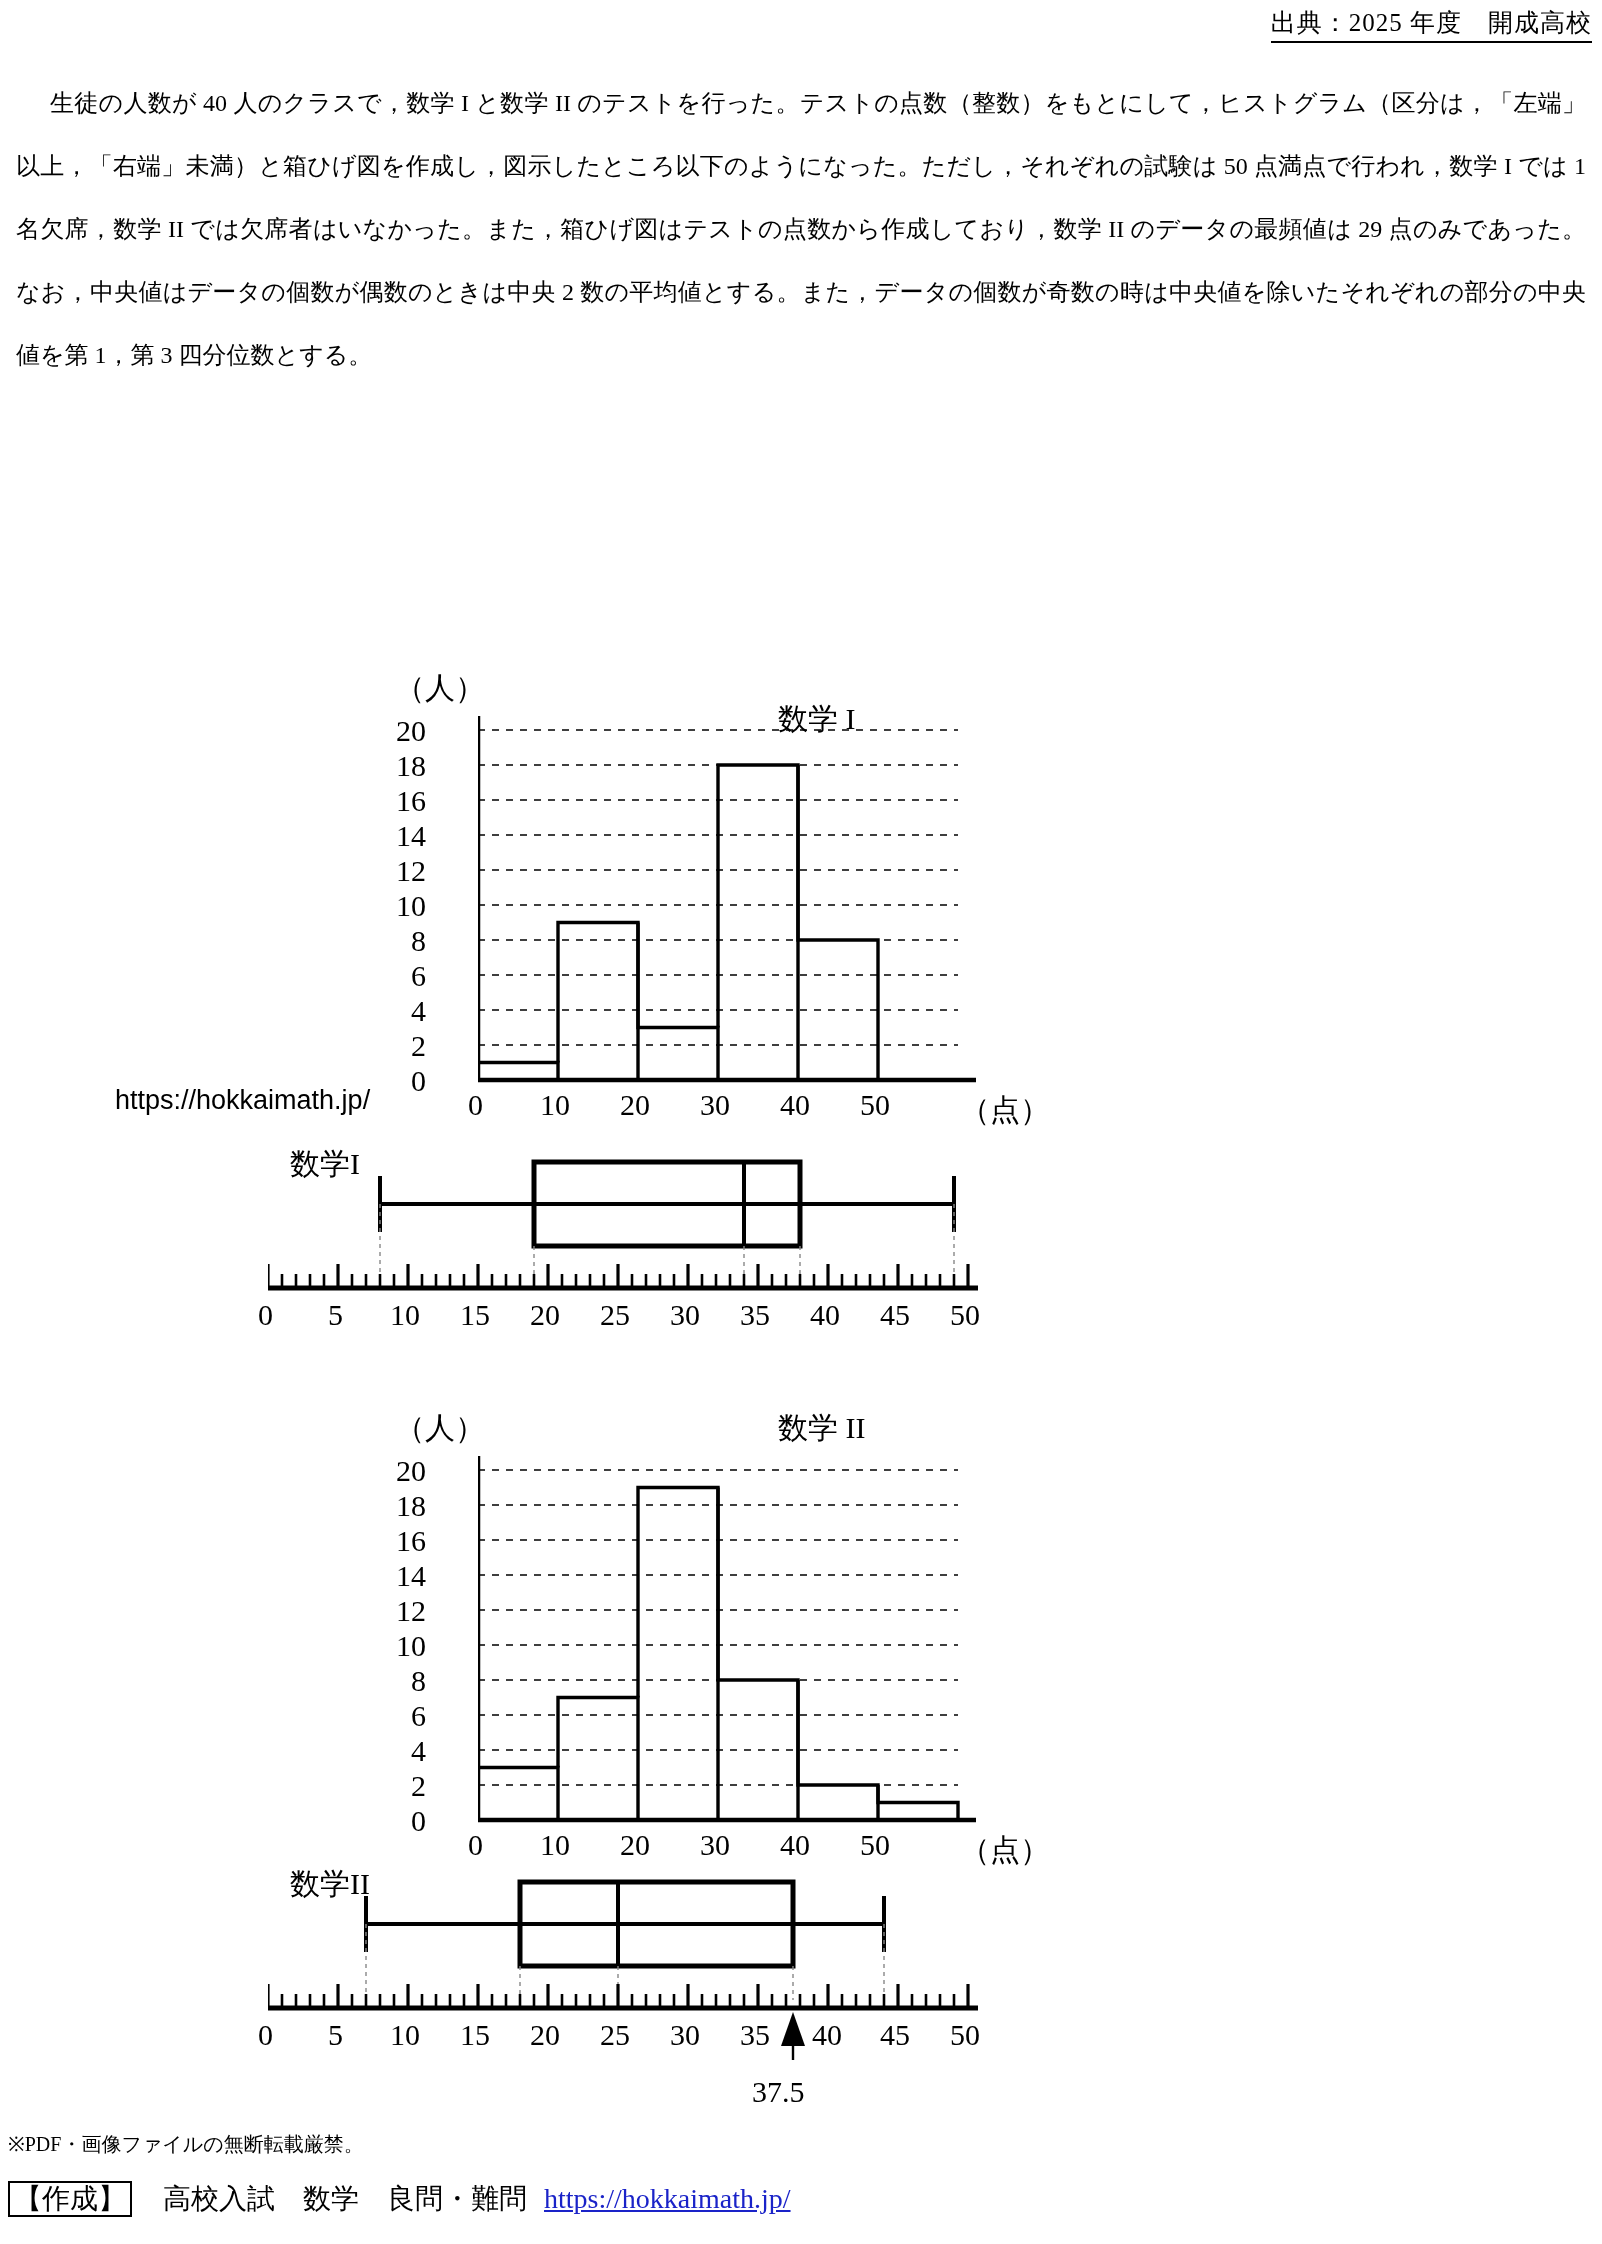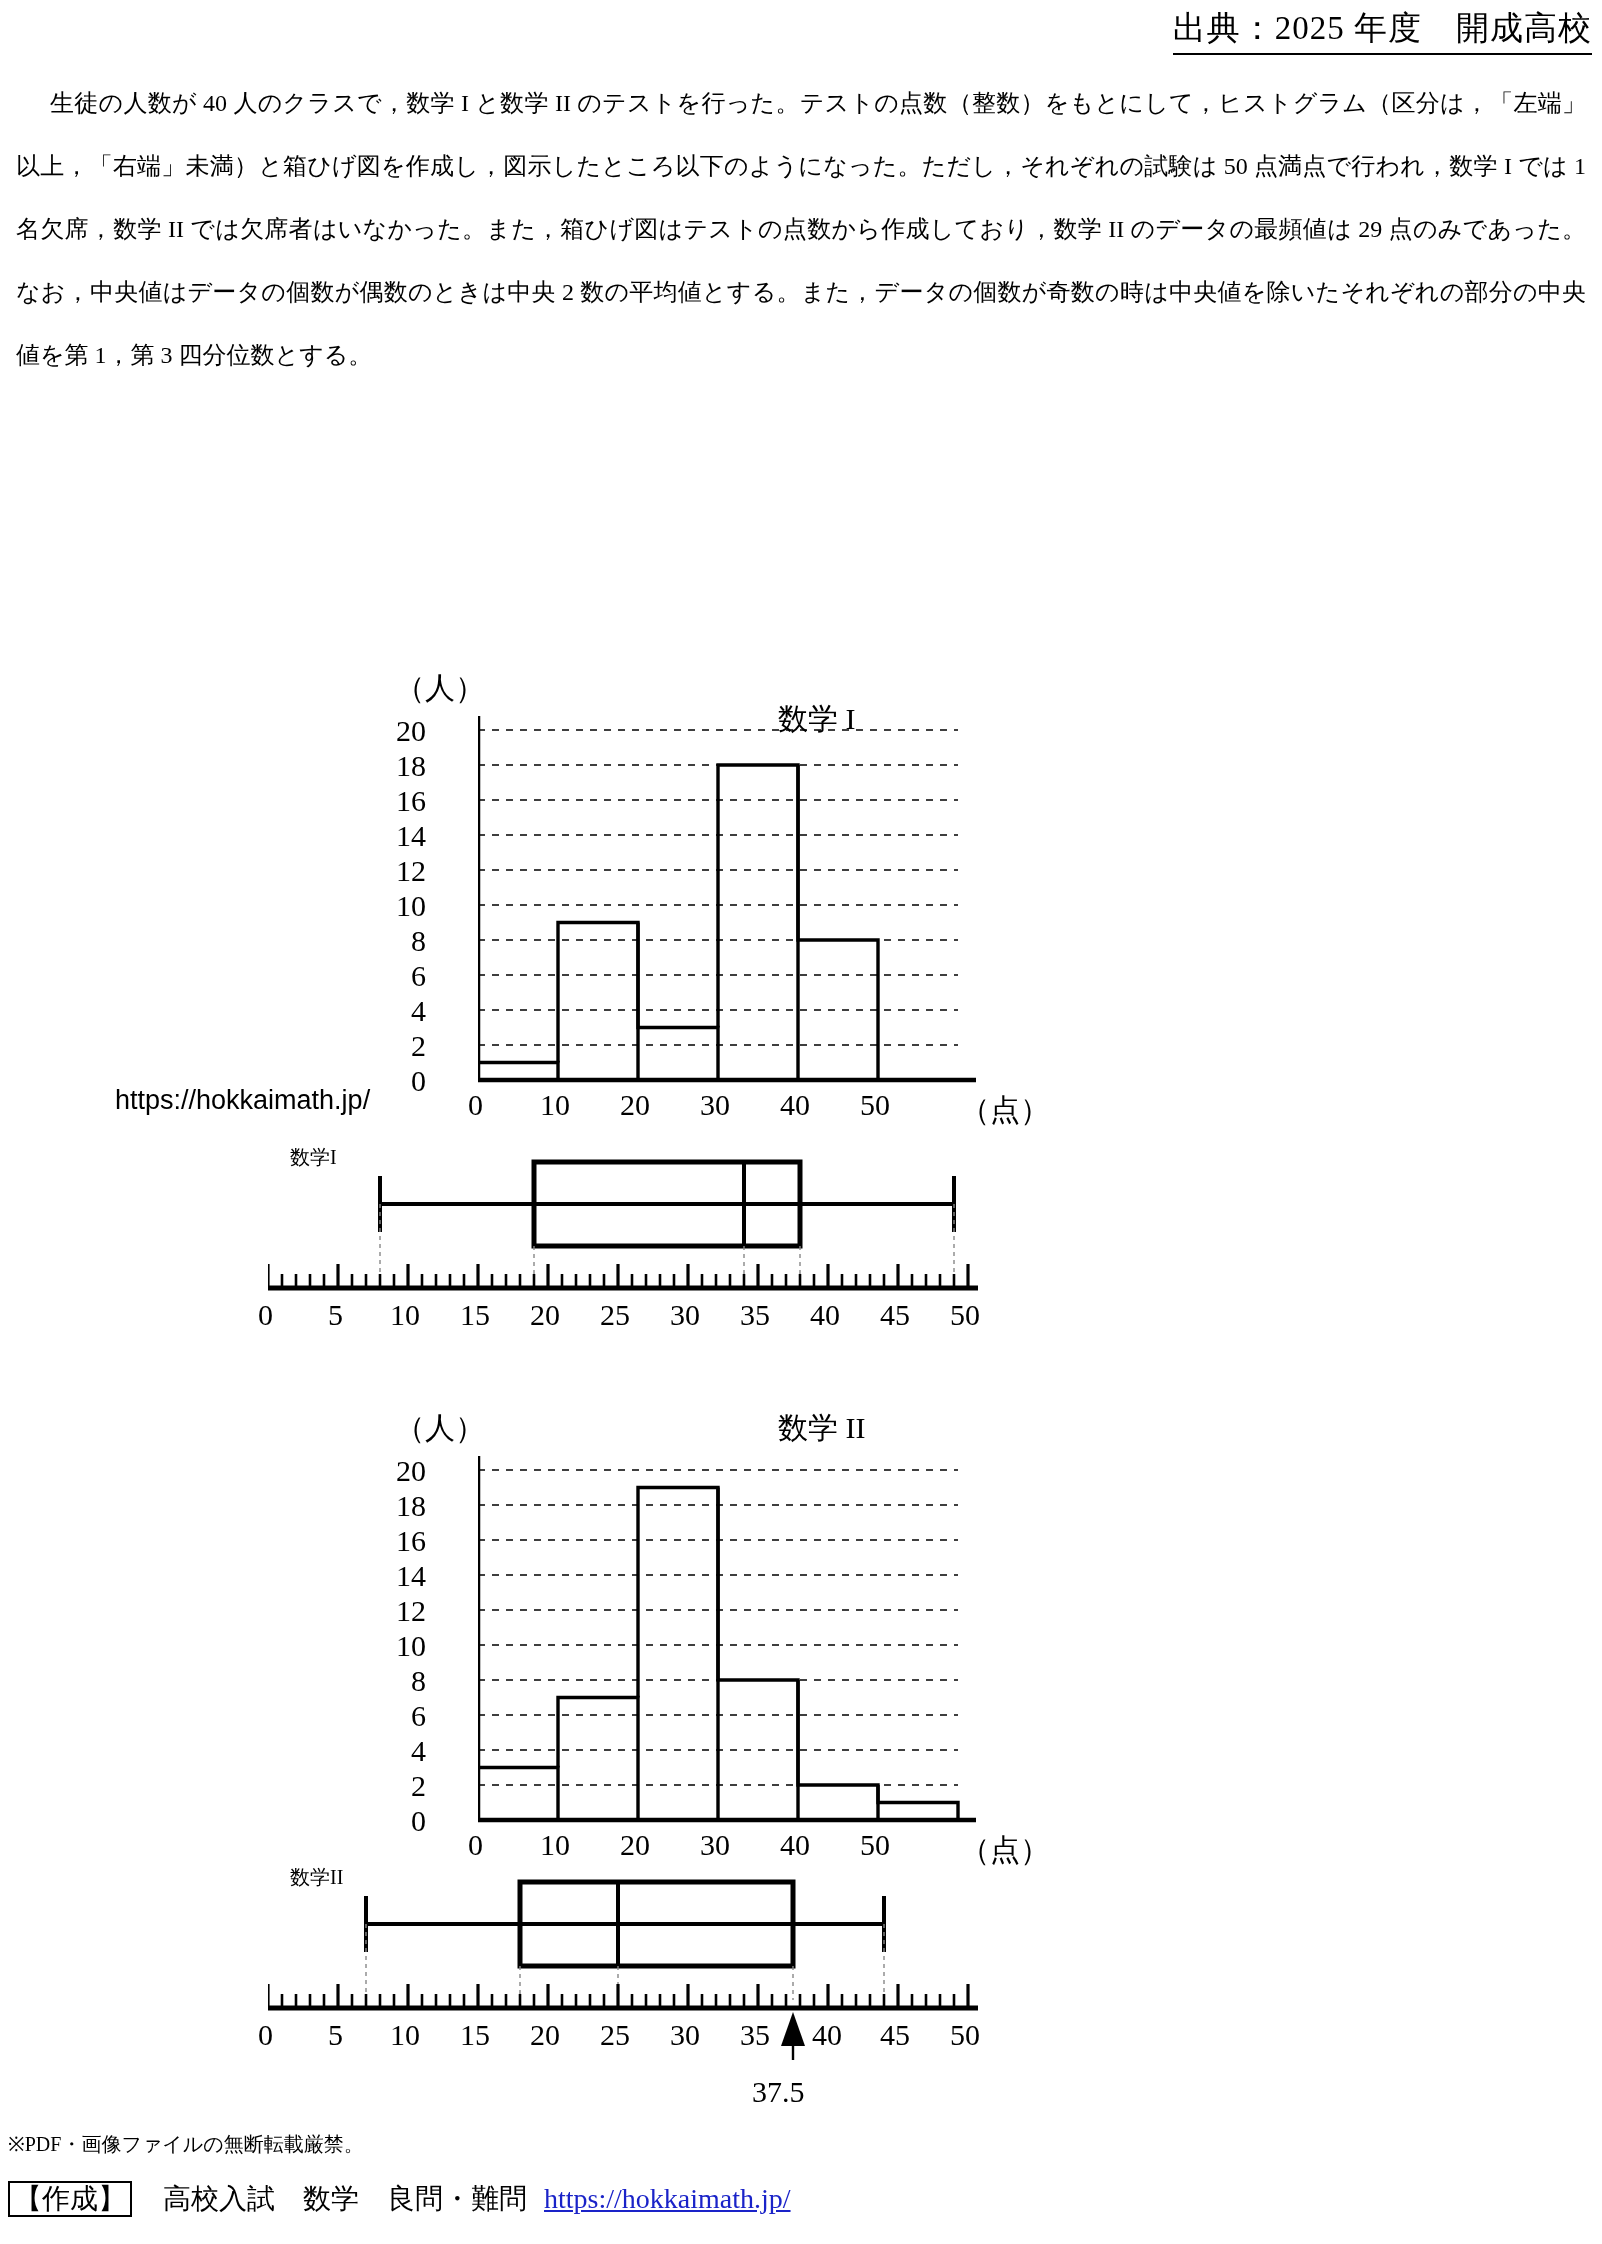--- a/index.html
+++ b/index.html
@@ -14,21 +14,21 @@
     font-family: "Liberation Serif", "DejaVu Serif", serif;
     color: #000000;
     overflow: hidden;
   }
 
   
   .source-line {
     position: absolute;
     top: 6px;
     right: 10px;
-    font-size: 33px;
+    font-size: 25px;
     letter-spacing: 1px;
     border-bottom: 2px solid #000;
     padding-bottom: 2px;
     white-space: nowrap;
   }
 
   
   .problem-text {
     position: absolute;
     top: 72px;
@@ -77,21 +77,21 @@
     font-size: 30px;
     white-space: nowrap;
   }
   .unit-point {
     position: absolute;
     font-size: 30px;
     white-space: nowrap;
   }
   .series-label {
     position: absolute;
-    font-size: 20px;
+    font-size: 30px;
     white-space: nowrap;
   }
   .watermark-left {
     position: absolute;
     font-size: 27px;
     font-family: "Liberation Sans", sans-serif;
     white-space: nowrap;
   }
   .arrow-value {
     position: absolute;

